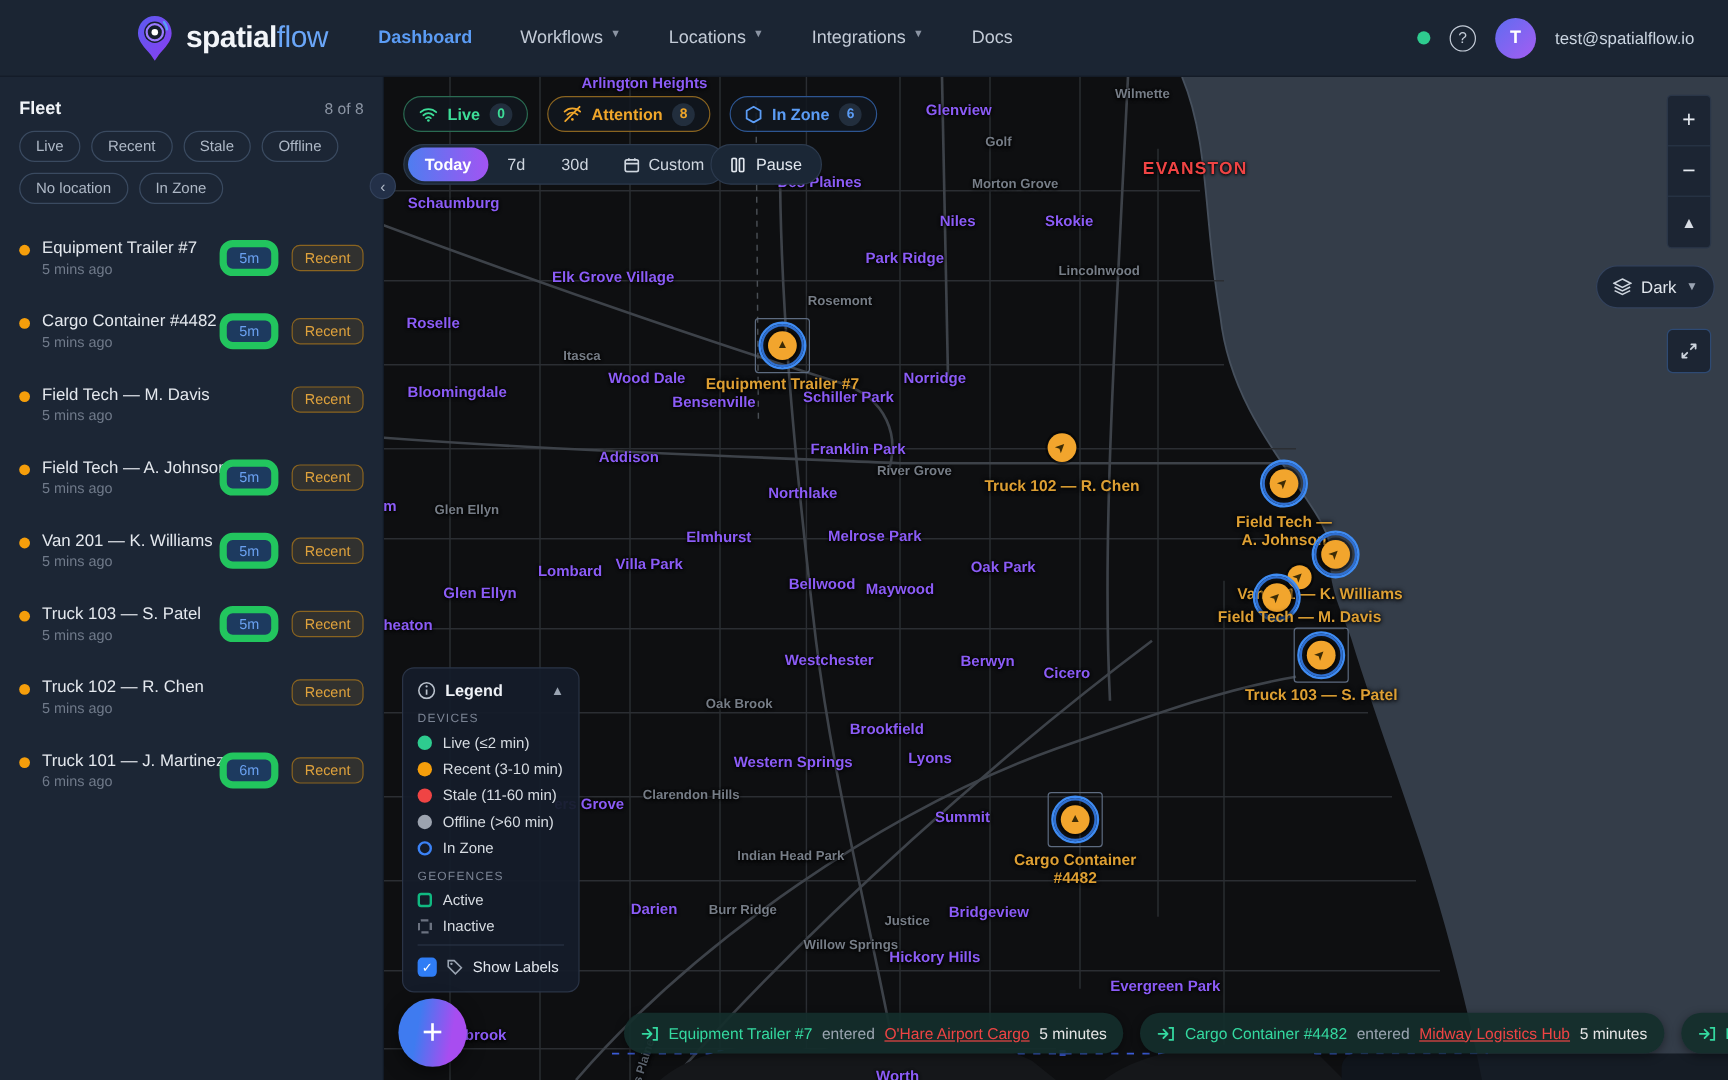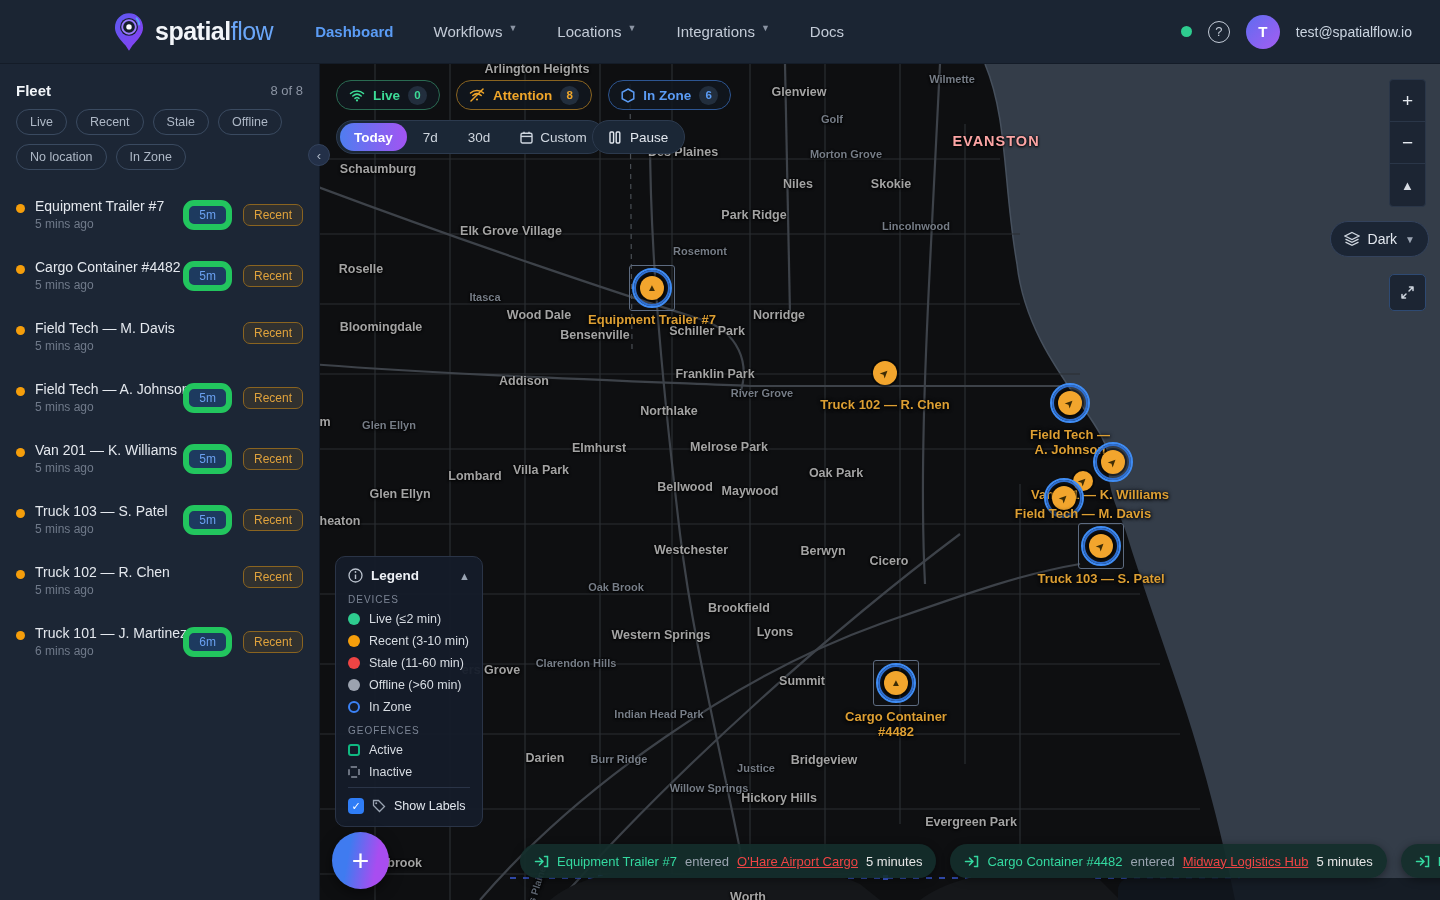--- a/index.html
+++ b/index.html
@@ -55,24 +55,24 @@
   .age-pill { background:#1d3a5f; border:6px solid #22c55e; color:#6aa0f0; font-size:12px;
     padding:2px 10px; border-radius:11px; }
   .recent-badge { background:rgba(150,100,20,0.18); border:1px solid #8a6420; color:#dfa23c;
     font-size:12px; padding:3px 10px; border-radius:7px; }
 
   
   .map { position:absolute; left:320px; top:64px; width:1120px; height:836px;
     background:#0e0f11; overflow:hidden; }
   .map-svg { position:absolute; left:0; top:0; }
   .mlabel { position:absolute; transform:translate(-50%,-50%); white-space:nowrap;
-    font-weight:700; color:#a3a3a3; text-shadow:0 1px 3px #000, 0 0 2px #000; pointer-events:none; }
+    font-weight:700; color:#8b5cf6; text-shadow:0 1px 3px #000, 0 0 2px #000; pointer-events:none; }
   .mlabel.sm { font-size:11px; color:#767d87; }
   .mlabel.md { font-size:12.5px; }
-  .mlabel.lg { font-size:14.5px; color:#fca5a5; letter-spacing:1px;text-align:right; }
+  .mlabel.lg { font-size:14.5px; color:#ef4444; letter-spacing:1px;text-align:right; }
   .mlabel.river { font-size:10px; color:#5e6671; transform:translate(-50%,-50%) rotate(-72deg); }
 
   
   .marker { position:absolute; transform:translate(-50%,-50%); z-index:10; }
   .gf-square { position:absolute; width:46px; height:46px; left:50%; top:50%;
     transform:translate(-50%,-50%); border:1.5px solid #5d6b80; border-radius:3px; }
   .rings { position:absolute; left:50%; top:50%; transform:translate(-50%,-50%);
     width:40px; height:40px; border:2px solid #3f8cf3; border-radius:50%; }
   .rings::after { content:""; position:absolute; left:50%; top:50%;
     transform:translate(-50%,-50%); width:32px; height:32px;

